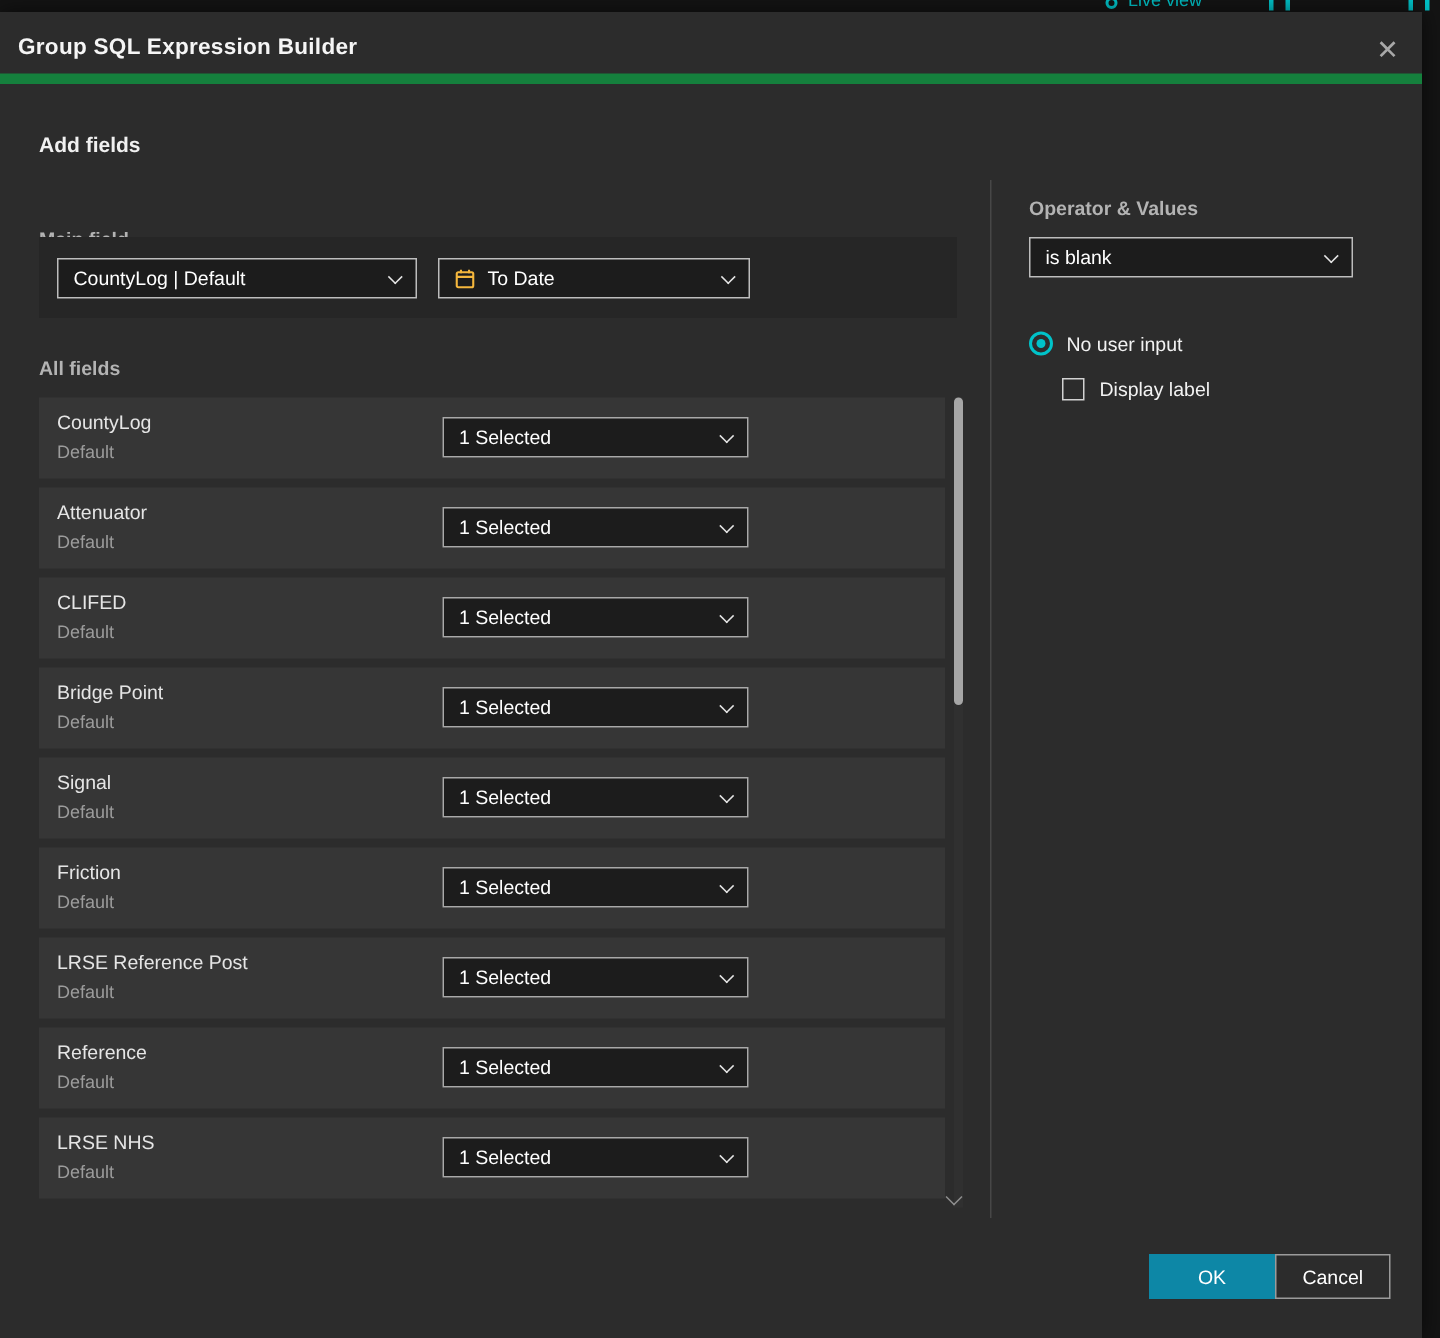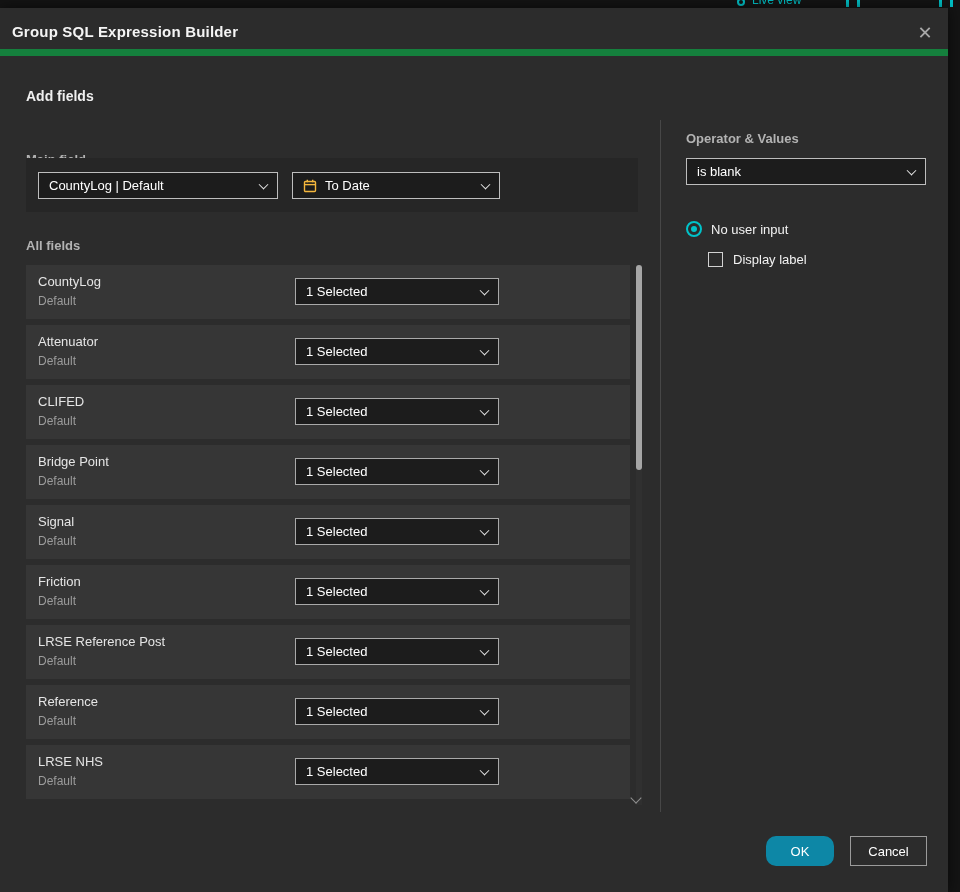--- a/index.html
+++ b/index.html
@@ -55,37 +55,37 @@
   
   .scroll-track { position: absolute; left: 636px; top: 257px; width: 6px; height: 540px; background: #303030; }
   .scroll-thumb { position: absolute; left: 0; top: 0; width: 6px; height: 205px; background: #a6a6a6; border-radius: 3px; }
   .scroll-chev {
     position: absolute; left: 632px; top: 786px; width: 8px; height: 8px;
     border-right: 1.6px solid #8f8f8f; border-bottom: 1.6px solid #8f8f8f;
     transform: rotate(45deg);
   }
   
   .col-divider { position: absolute; left: 660px; top: 112px; width: 1px; height: 692px; background: #474747; }
-  .op-select { left: 686px; top: 150px; width: 240px; }
+  .op-select { left: 686px; top: 150px; width: 216px; }
   .radio-row { position: absolute; left: 686px; top: 213px; display: flex; align-items: center; gap: 9px; cursor: pointer; }
   .radio {
     width: 16px; height: 16px; border-radius: 50%; border: 2px solid var(--accent);
     display: inline-flex; align-items: center; justify-content: center; flex: 0 0 auto;
   }
   .radio-dot { width: 6px; height: 6px; border-radius: 50%; background: var(--accent); }
   .check-row { position: absolute; left: 708px; top: 244px; display: flex; align-items: flex-start; gap: 10px; cursor: pointer; }
   .checkbox { width: 15px; height: 15px; border: 1.5px solid #d2d2d2; background: transparent; flex: 0 0 auto; }
   .opt-label { font-size: 13px; color: #f2f2f2; }
   
   .btn {
     position: absolute; top: 828px; height: 30px; font-size: 13px;
     display: flex; align-items: center; justify-content: center; cursor: pointer;
     font-family: "Liberation Sans", sans-serif; color: #fff; border: none;
   }
-  .btn-ok { left: 766px; width: 68px; background: var(--primary-button); border-radius: 10px; }
+  .btn-ok { left: 766px; width: 84px; background: var(--primary-button); }
   .btn-cancel { left: 850px; width: 77px; background: transparent; border: 1px solid #9b9b9b; }
 </style>
 </head>
 <body>
 
 <div class="backdrop-strip">
   <span class="live-dot"></span>
   <span class="live-text">Live view</span>
   <span class="pause-bar" style="left:846px"></span>
   <span class="pause-bar" style="left:857px"></span>

